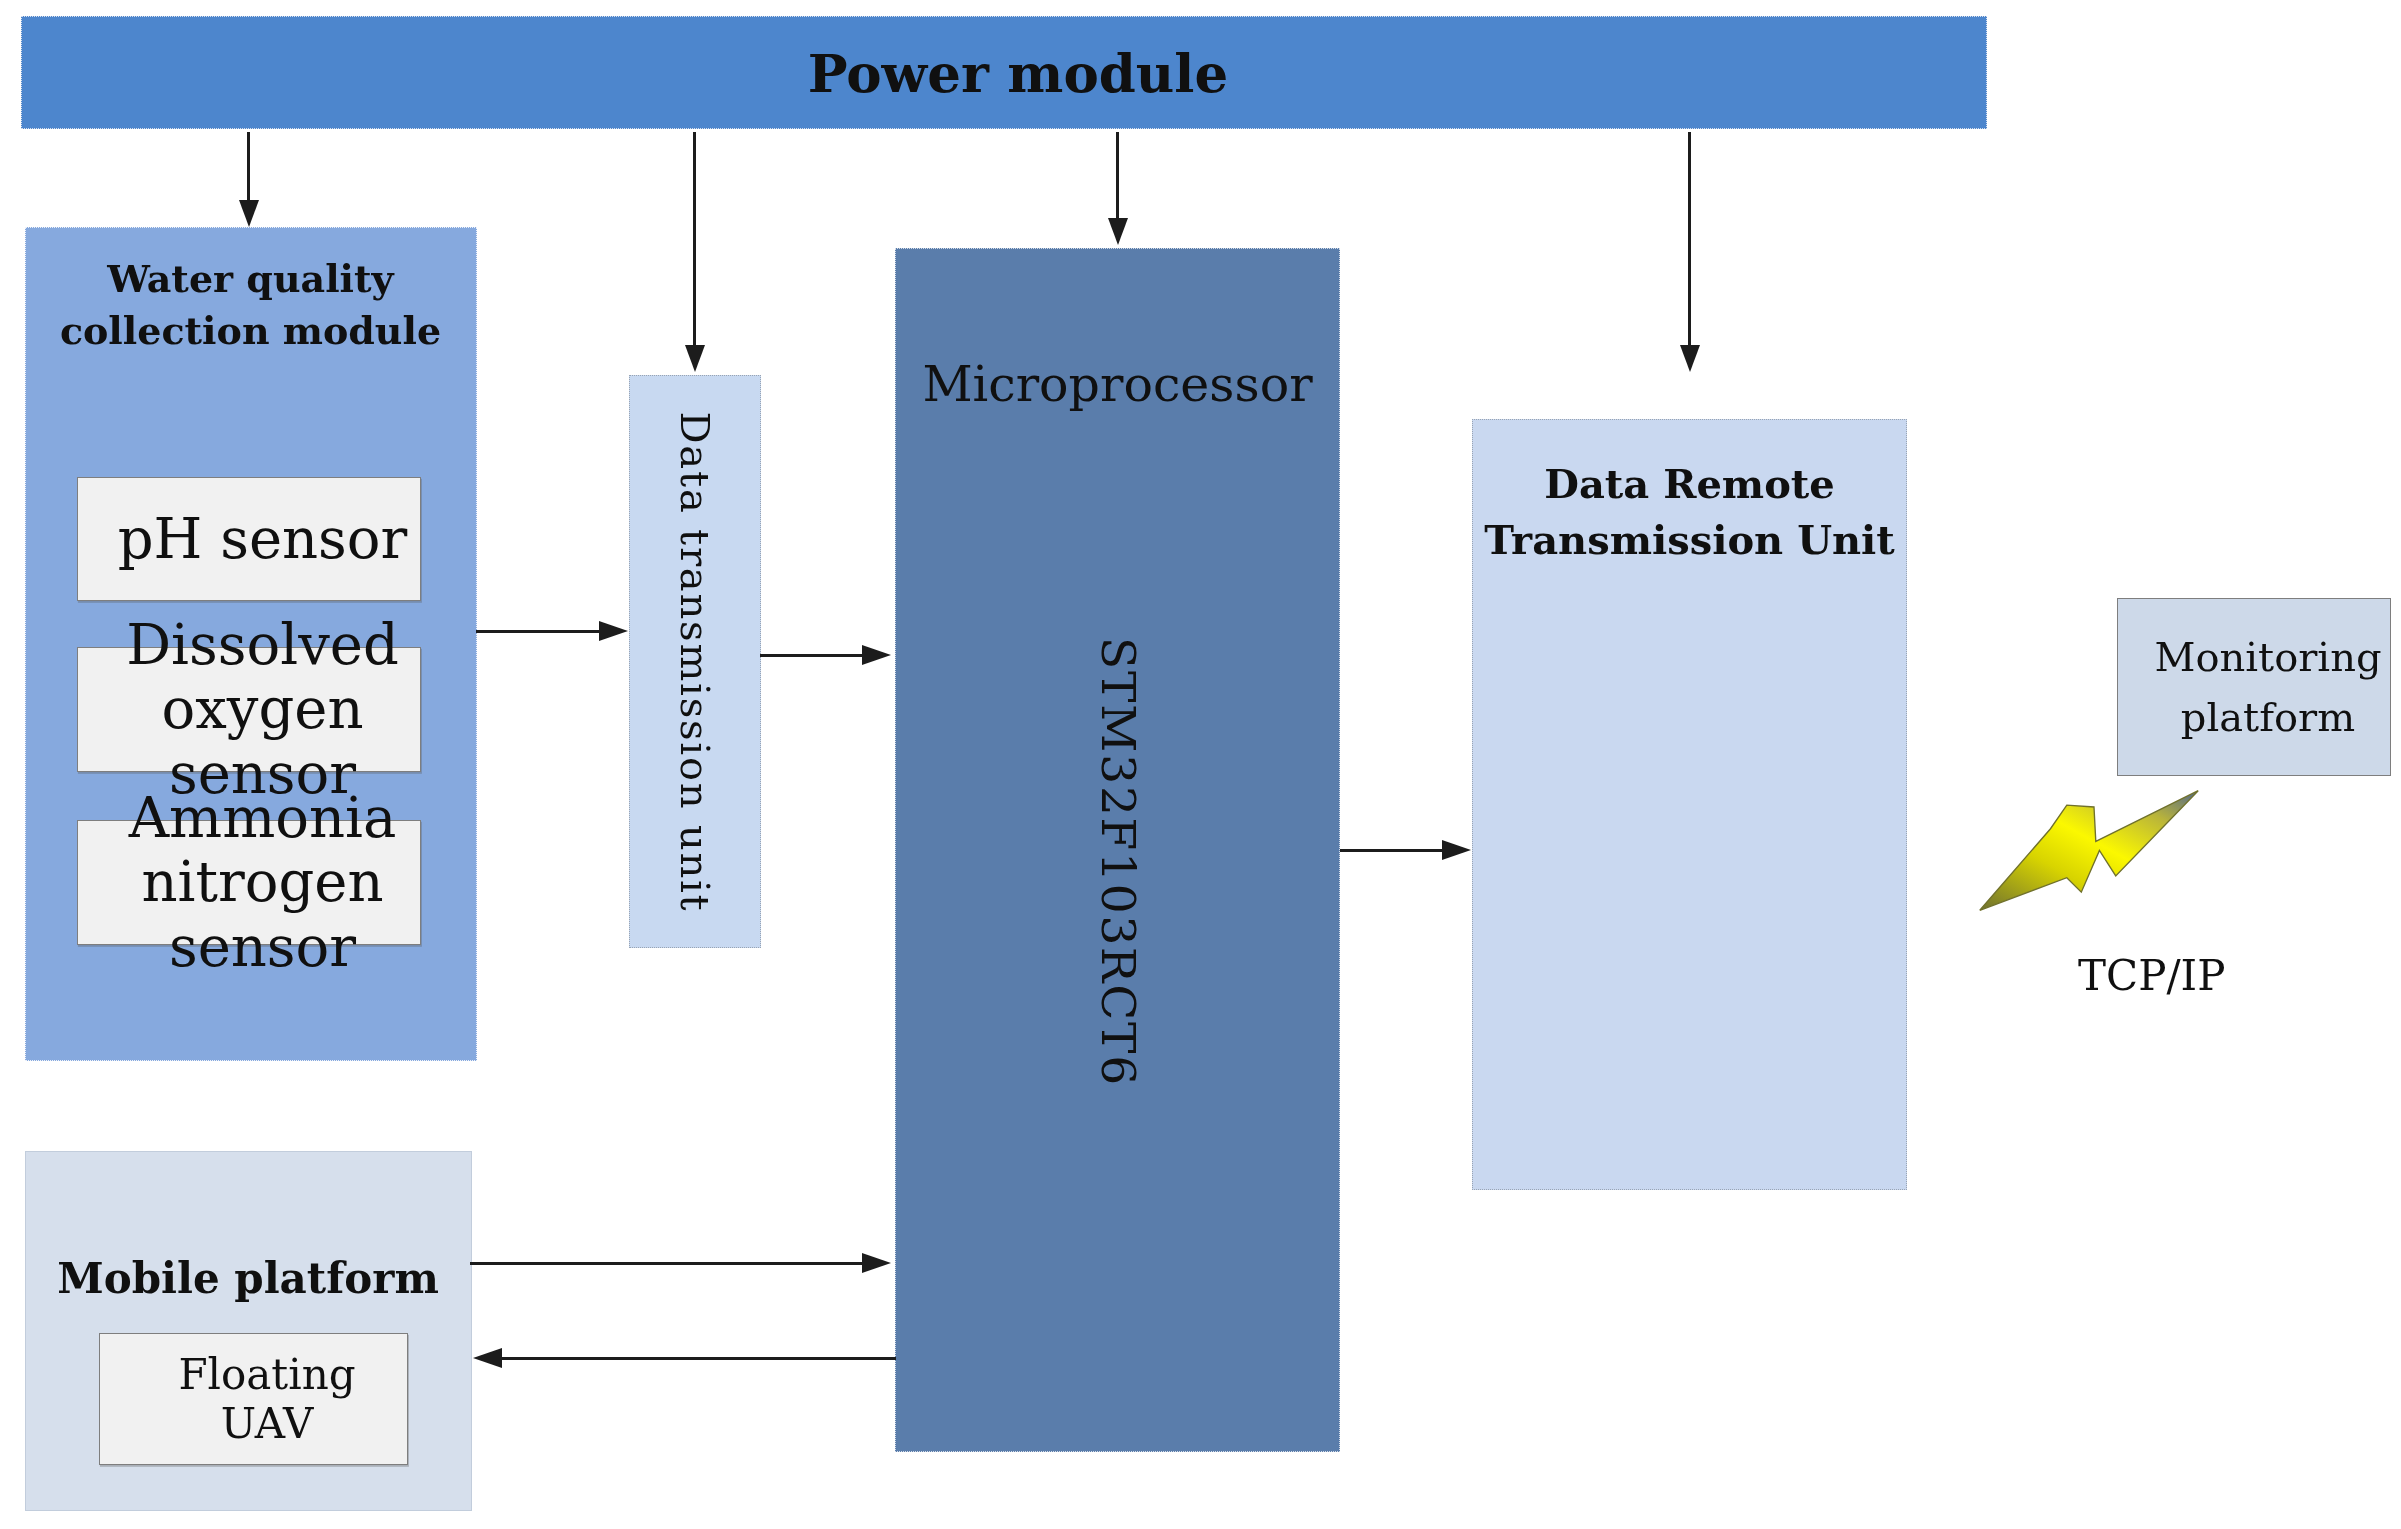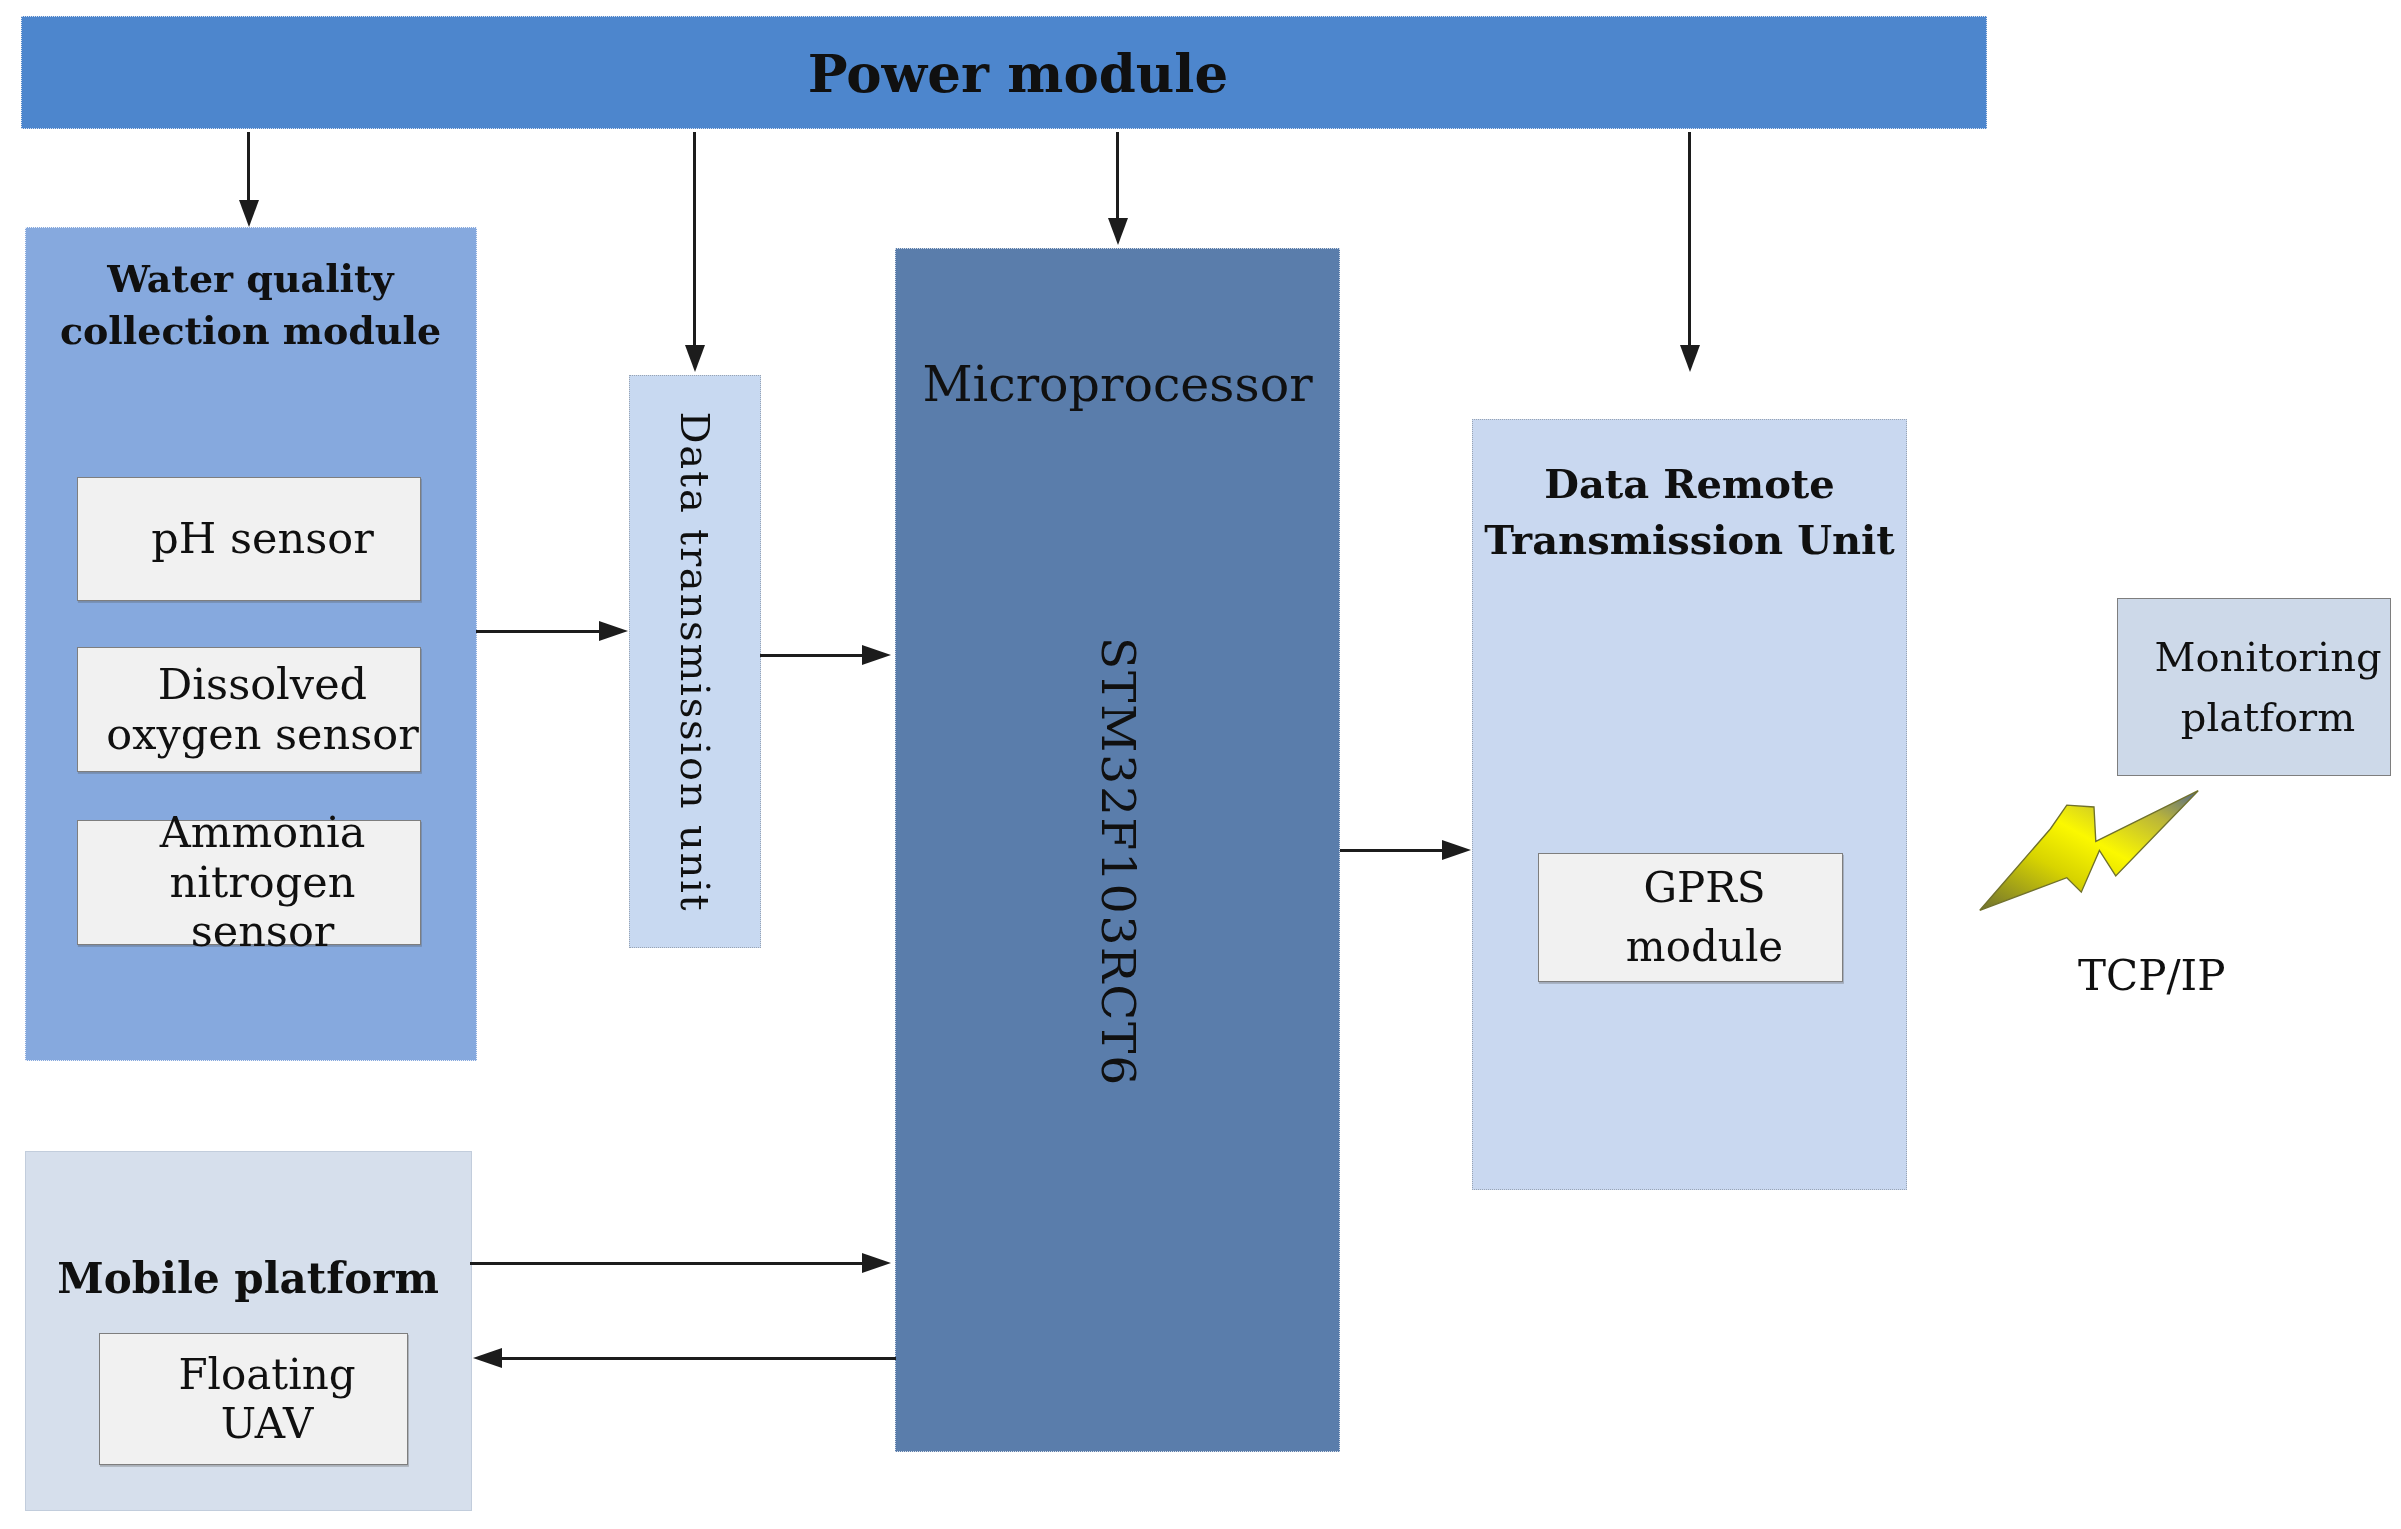--- a/index.html
+++ b/index.html
@@ -19,21 +19,21 @@
   }
   .water-box{
     left:24.5px;top:227px;width:452px;height:834px;
     background:var(--water_box);border:1.8px dotted #eef2fa;
   }
   .water-title{position:absolute;left:0;top:25.4px;width:100%;
     font-size:38px;font-weight:bold;text-align:center;line-height:1.35;}
   .inner-box{
     position:absolute;left:51px;width:344px;height:125px;box-sizing:border-box;
     background:var(--inner_box);border:1.8px solid var(--inner_border);
-    font-size:43px;line-height:1.15;box-shadow:0.9px 1.8px 0 rgba(90,90,90,.35);
+    font-size:56px;line-height:1.15;box-shadow:0.9px 1.8px 0 rgba(90,90,90,.35);
   }
   .sensor-ph{top:249px;height:124px;}
   .sensor-do{top:419px;}
   .sensor-an{top:592px;}
 
   .dtu-box{
     left:629px;top:375px;width:132px;height:573px;
     background:var(--dtu_box);border:1.8px dotted #99a4b3;
   }
   .vtext{
@@ -160,24 +160,20 @@
   </div>
 
   <div>
     <div class="hline" style="left:1340px;top:849px;width:104px;"></div>
     <div class="head-right" style="left:1442px;top:840px;"></div>
   </div>
 
   <div class="box drtu-box">
     <div class="drtu-title pre">Data Remote
 Transmission Unit</div>
-    <div class="gprs-box center pre">
-      <span class="pre">GPRS
-module</span>
-    </div>
   </div>
 
   <div class="box monitoring-box center pre">
     <span class="pre">Monitoring
 platform</span>
   </div>
 
   <svg class="bolt" width="222" height="127" viewBox="0 0 245 140">
     <defs>
       <linearGradient id="boltGrad" x1="0%" y1="100%" x2="100%" y2="0%">

